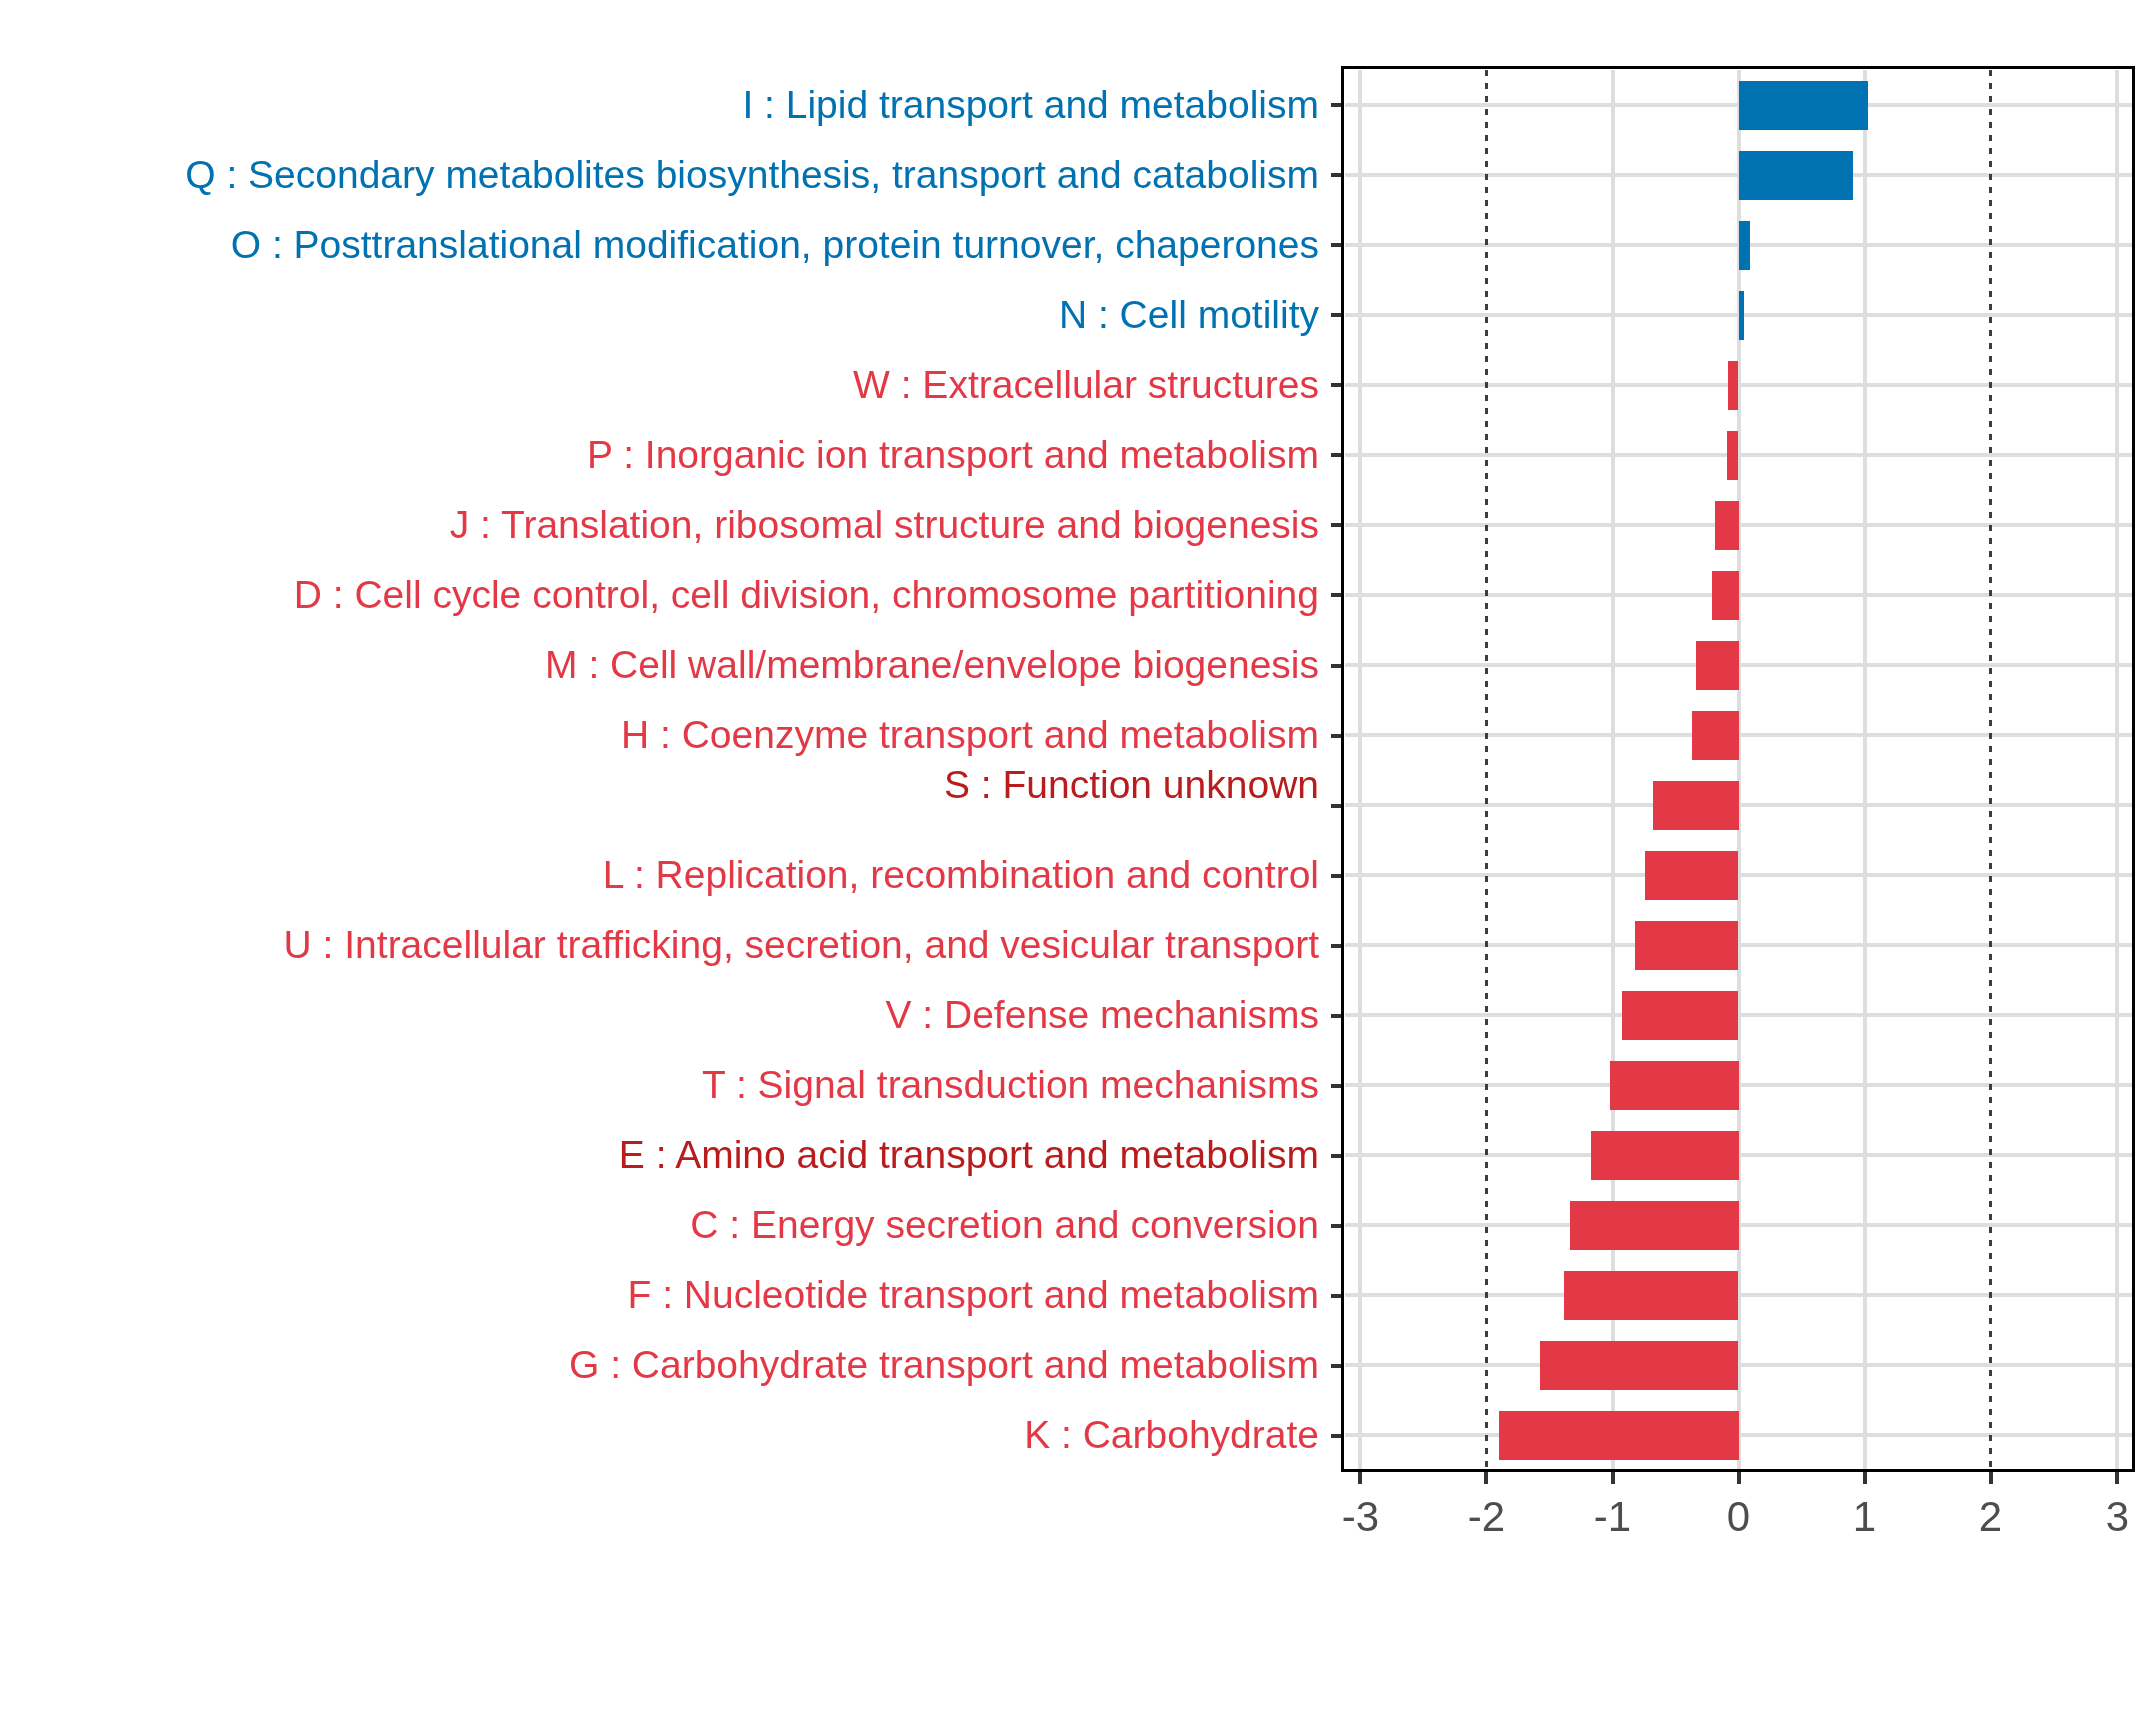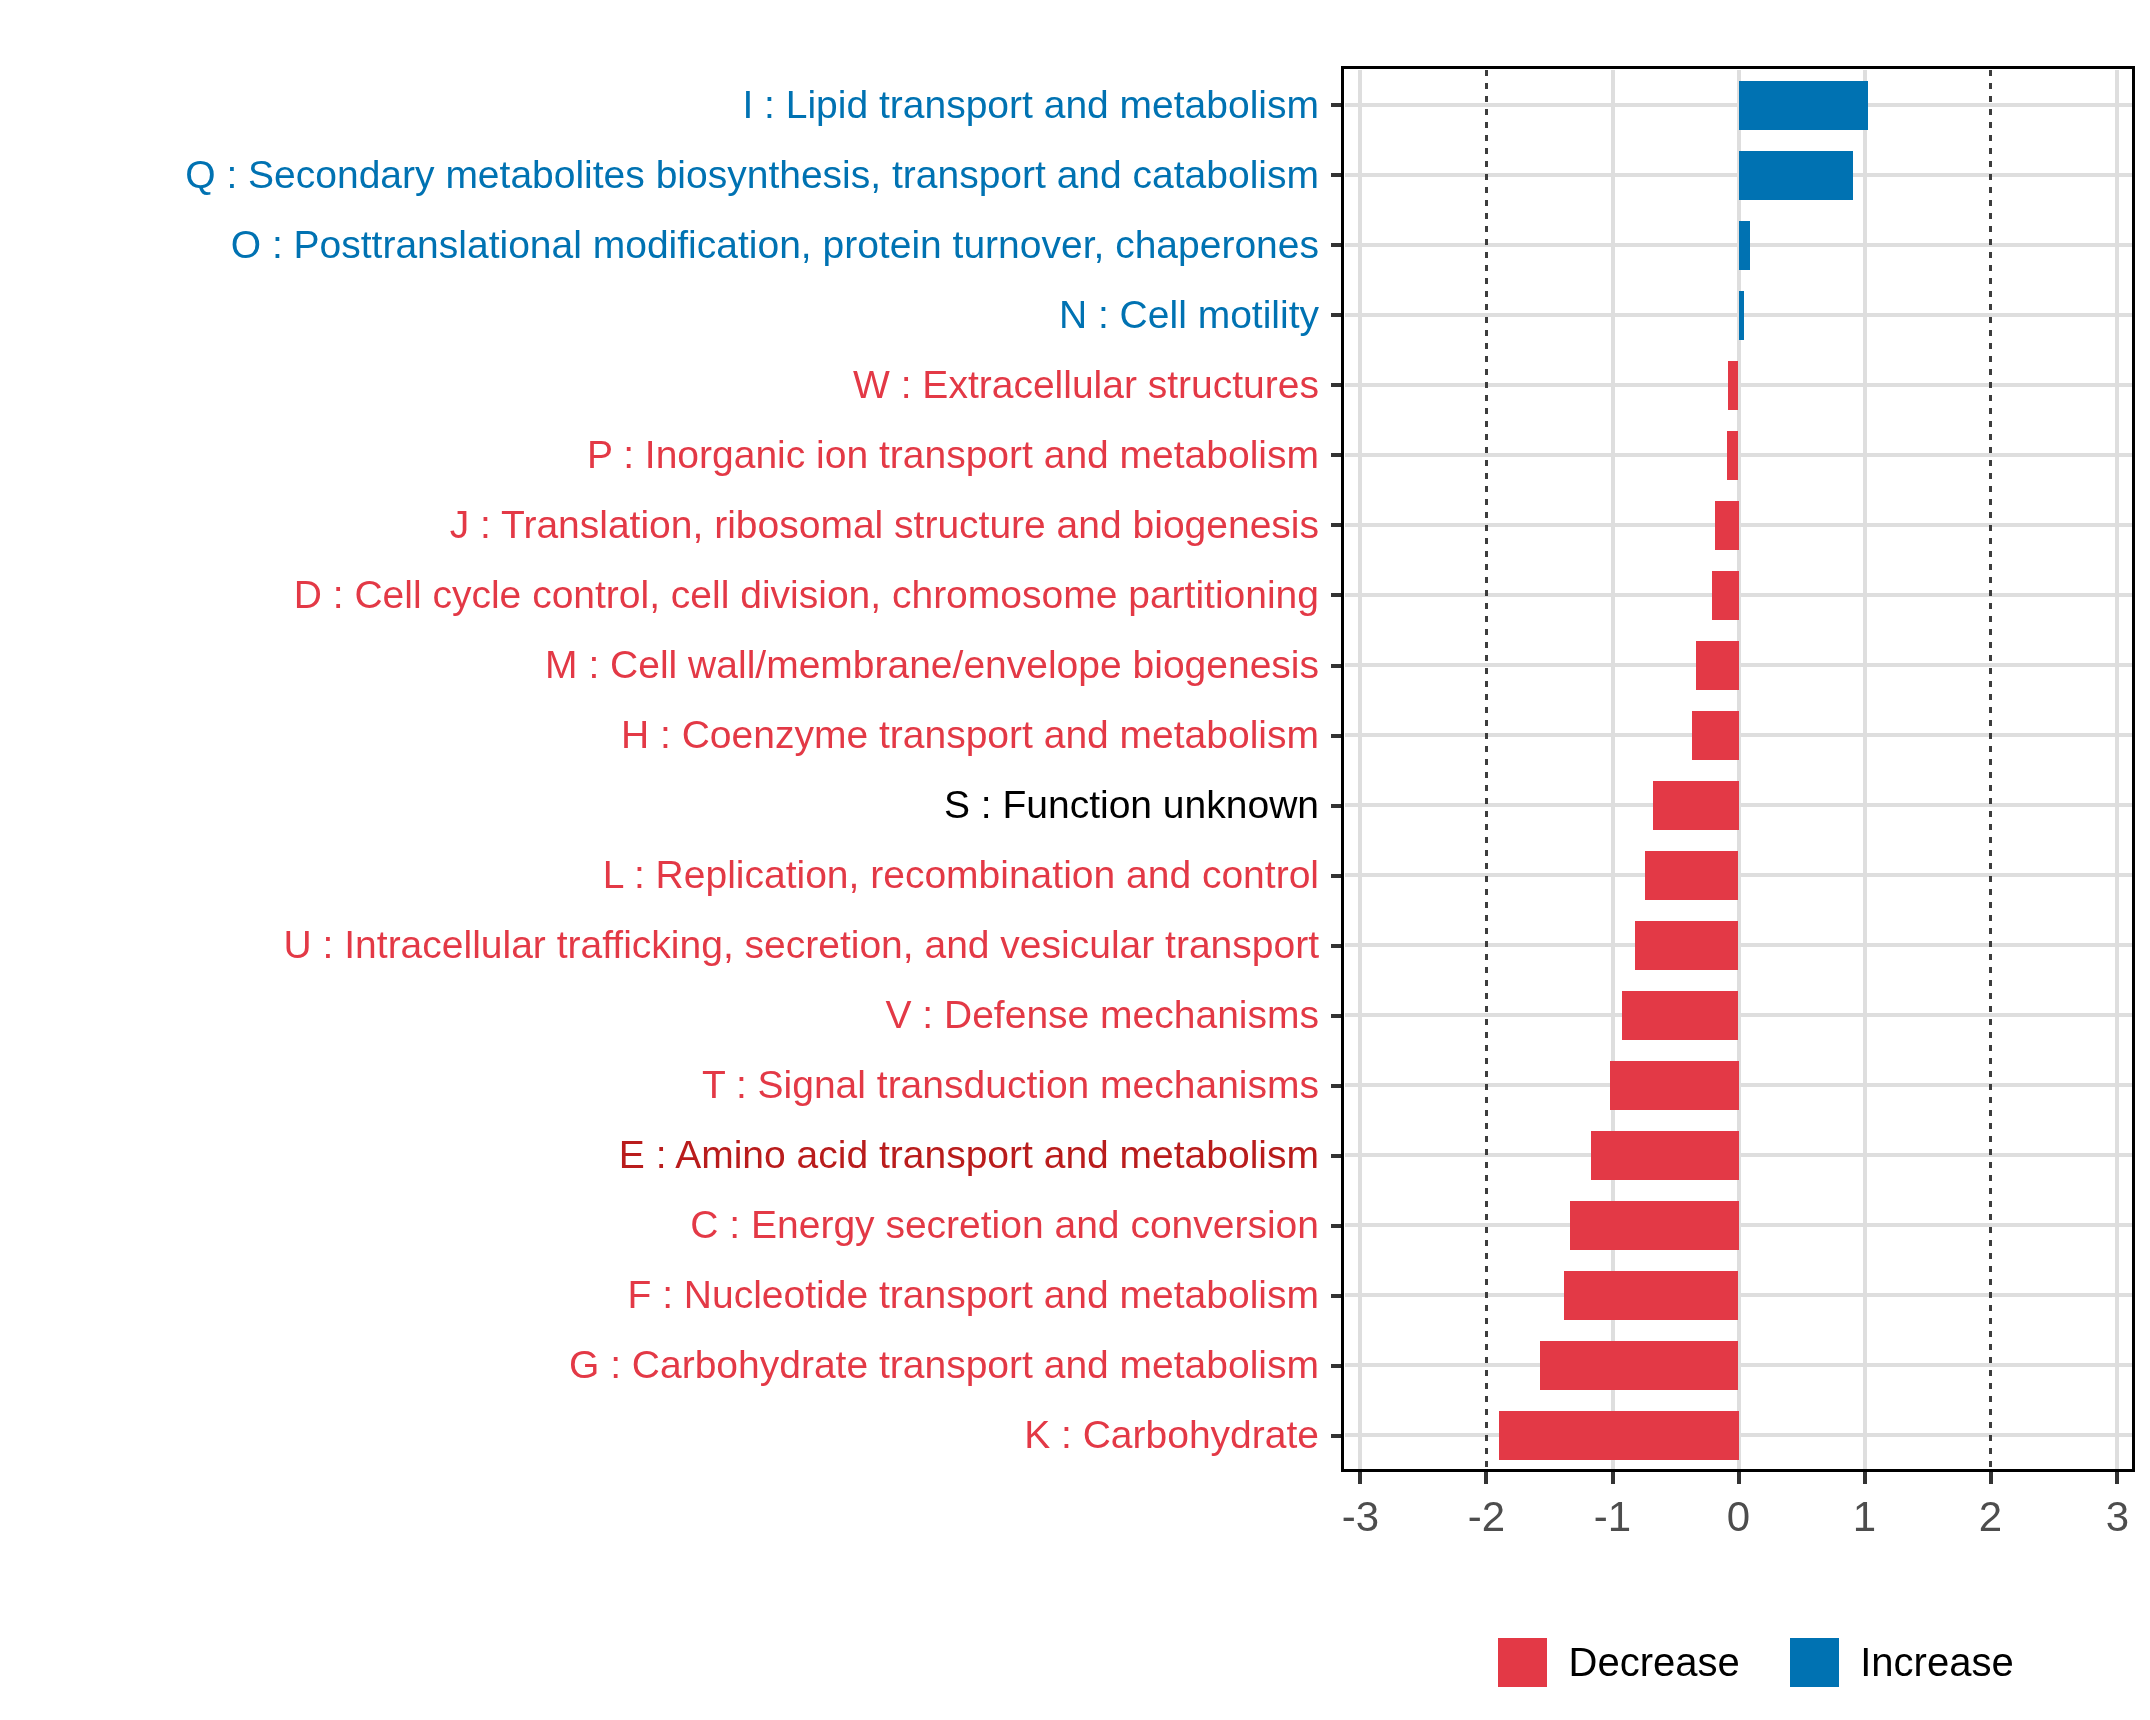--- a/index.html
+++ b/index.html
@@ -70,21 +70,21 @@
       <div class="ylabel" style="top: 420px; height: 70px; width: 1319px; color: rgb(227, 57, 70);">P : Inorganic ion transport and metabolism</div>
       <div class="ytick" style="left: 1331px; width: 10.8px; top: 453px; height: 3.6px;"></div>
       <div class="ylabel" style="top: 490px; height: 70px; width: 1319px; color: rgb(227, 57, 70);">J : Translation, ribosomal structure and biogenesis</div>
       <div class="ytick" style="left: 1331px; width: 10.8px; top: 523px; height: 3.6px;"></div>
       <div class="ylabel" style="top: 560px; height: 70px; width: 1319px; color: rgb(227, 57, 70);">D : Cell cycle control, cell division, chromosome partitioning</div>
       <div class="ytick" style="left: 1331px; width: 10.8px; top: 593px; height: 3.6px;"></div>
       <div class="ylabel" style="top: 630px; height: 70px; width: 1319px; color: rgb(227, 57, 70);">M : Cell wall/membrane/envelope biogenesis</div>
       <div class="ytick" style="left: 1331px; width: 10.8px; top: 664px; height: 3.6px;"></div>
       <div class="ylabel" style="top: 700px; height: 70px; width: 1319px; color: rgb(227, 57, 70);">H : Coenzyme transport and metabolism</div>
       <div class="ytick" style="left: 1331px; width: 10.8px; top: 734px; height: 3.6px;"></div>
-      <div class="ylabel" style="top: 770px; height: 70px; width: 1319px; color: #000000;">S : Function unknown</div>
+      <div class="ylabel" style="top: 750px; height: 70px; width: 1319px; color: #b91c1c;">S : Function unknown</div>
       <div class="ytick" style="left: 1331px; width: 10.8px; top: 804px; height: 3.6px;"></div>
       <div class="ylabel" style="top: 840px; height: 70px; width: 1319px; color: rgb(227, 57, 70);">L : Replication, recombination and control</div>
       <div class="ytick" style="left: 1331px; width: 10.8px; top: 874px; height: 3.6px;"></div>
       <div class="ylabel" style="top: 910px; height: 70px; width: 1319px; color: rgb(227, 57, 70);">U : Intracellular trafficking, secretion, and vesicular transport</div>
       <div class="ytick" style="left: 1331px; width: 10.8px; top: 944px; height: 3.6px;"></div>
       <div class="ylabel" style="top: 980px; height: 70px; width: 1319px; color: rgb(227, 57, 70);">V : Defense mechanisms</div>
       <div class="ytick" style="left: 1331px; width: 10.8px; top: 1014px; height: 3.6px;"></div>
       <div class="ylabel" style="top: 1050px; height: 70px; width: 1319px; color: rgb(227, 57, 70);">T : Signal transduction mechanisms</div>
       <div class="ytick" style="left: 1331px; width: 10.8px; top: 1084px; height: 3.6px;"></div>
       <div class="ylabel" style="top: 1120px; height: 70px; width: 1319px; color: #b91c1c;">E : Amino acid transport and metabolism</div>
@@ -157,24 +157,14 @@
       <div class="xtick-label" style="left: 1555px; top: 1493px;">-1</div>
       <div class="xtick" style="left: 1737px; width: 3.6px; top: 1470px; height: 14.3px;"></div>
       <div class="xtick-label" style="left: 1681px; top: 1493px;">0</div>
       <div class="xtick" style="left: 1863px; width: 3.6px; top: 1470px; height: 14.3px;"></div>
       <div class="xtick-label" style="left: 1807px; top: 1493px;">1</div>
       <div class="xtick" style="left: 1989px; width: 3.6px; top: 1470px; height: 14.3px;"></div>
       <div class="xtick-label" style="left: 1933px; top: 1493px;">2</div>
       <div class="xtick" style="left: 2115px; width: 3.6px; top: 1470px; height: 14.3px;"></div>
       <div class="xtick-label" style="left: 2060px; top: 1493px;">3</div>
     </div>
-  <div id="legend" style="left: 1498px; top: 1638px;">
-      <div class="legend-item">
-        <div class="legend-key" style="background: rgb(227, 57, 70);"></div>
-        <div class="legend-label">Decrease</div>
-      </div>
-      <div class="legend-item">
-        <div class="legend-key" style="background: rgb(0, 114, 178);"></div>
-        <div class="legend-label">Increase</div>
-      </div>
-    </div>
 </div>
 
 
 </body></html>

